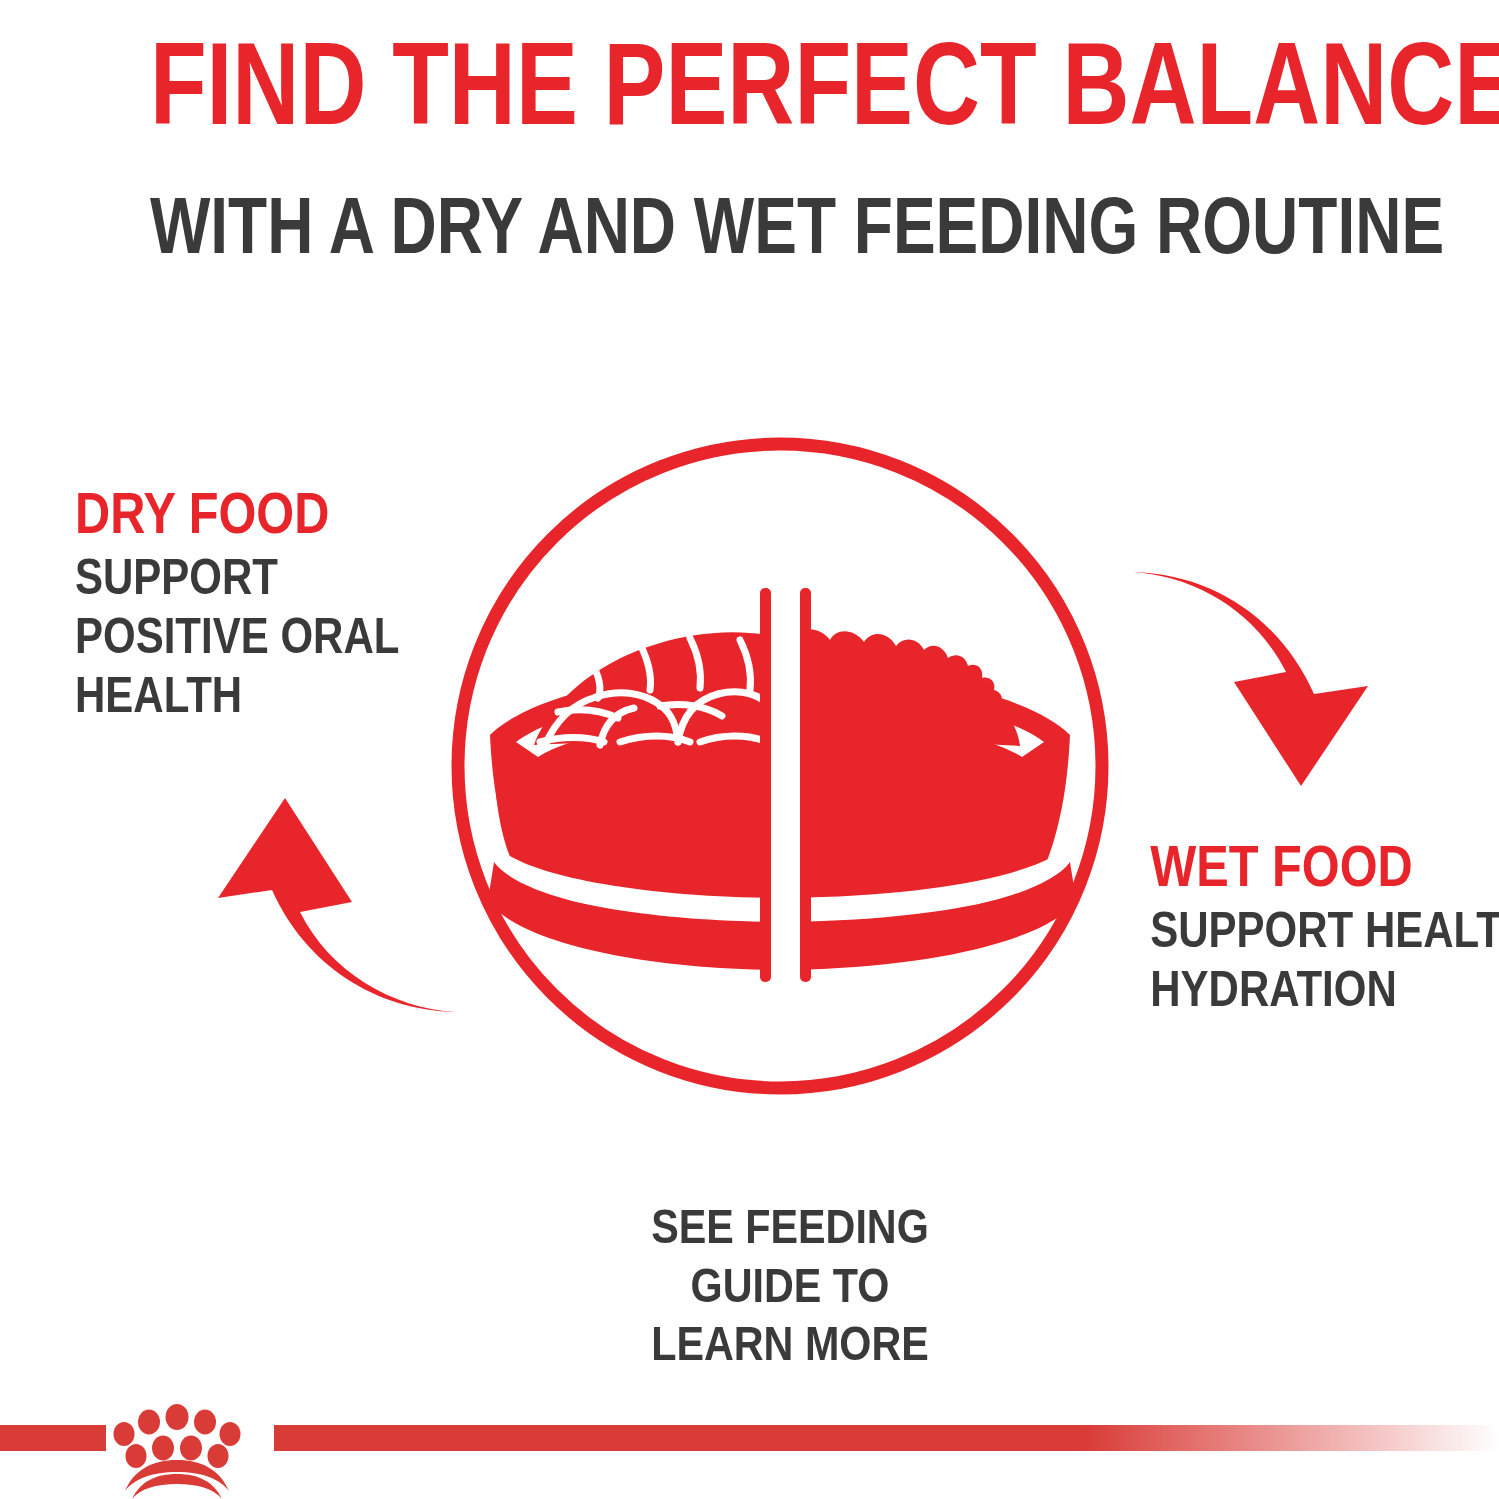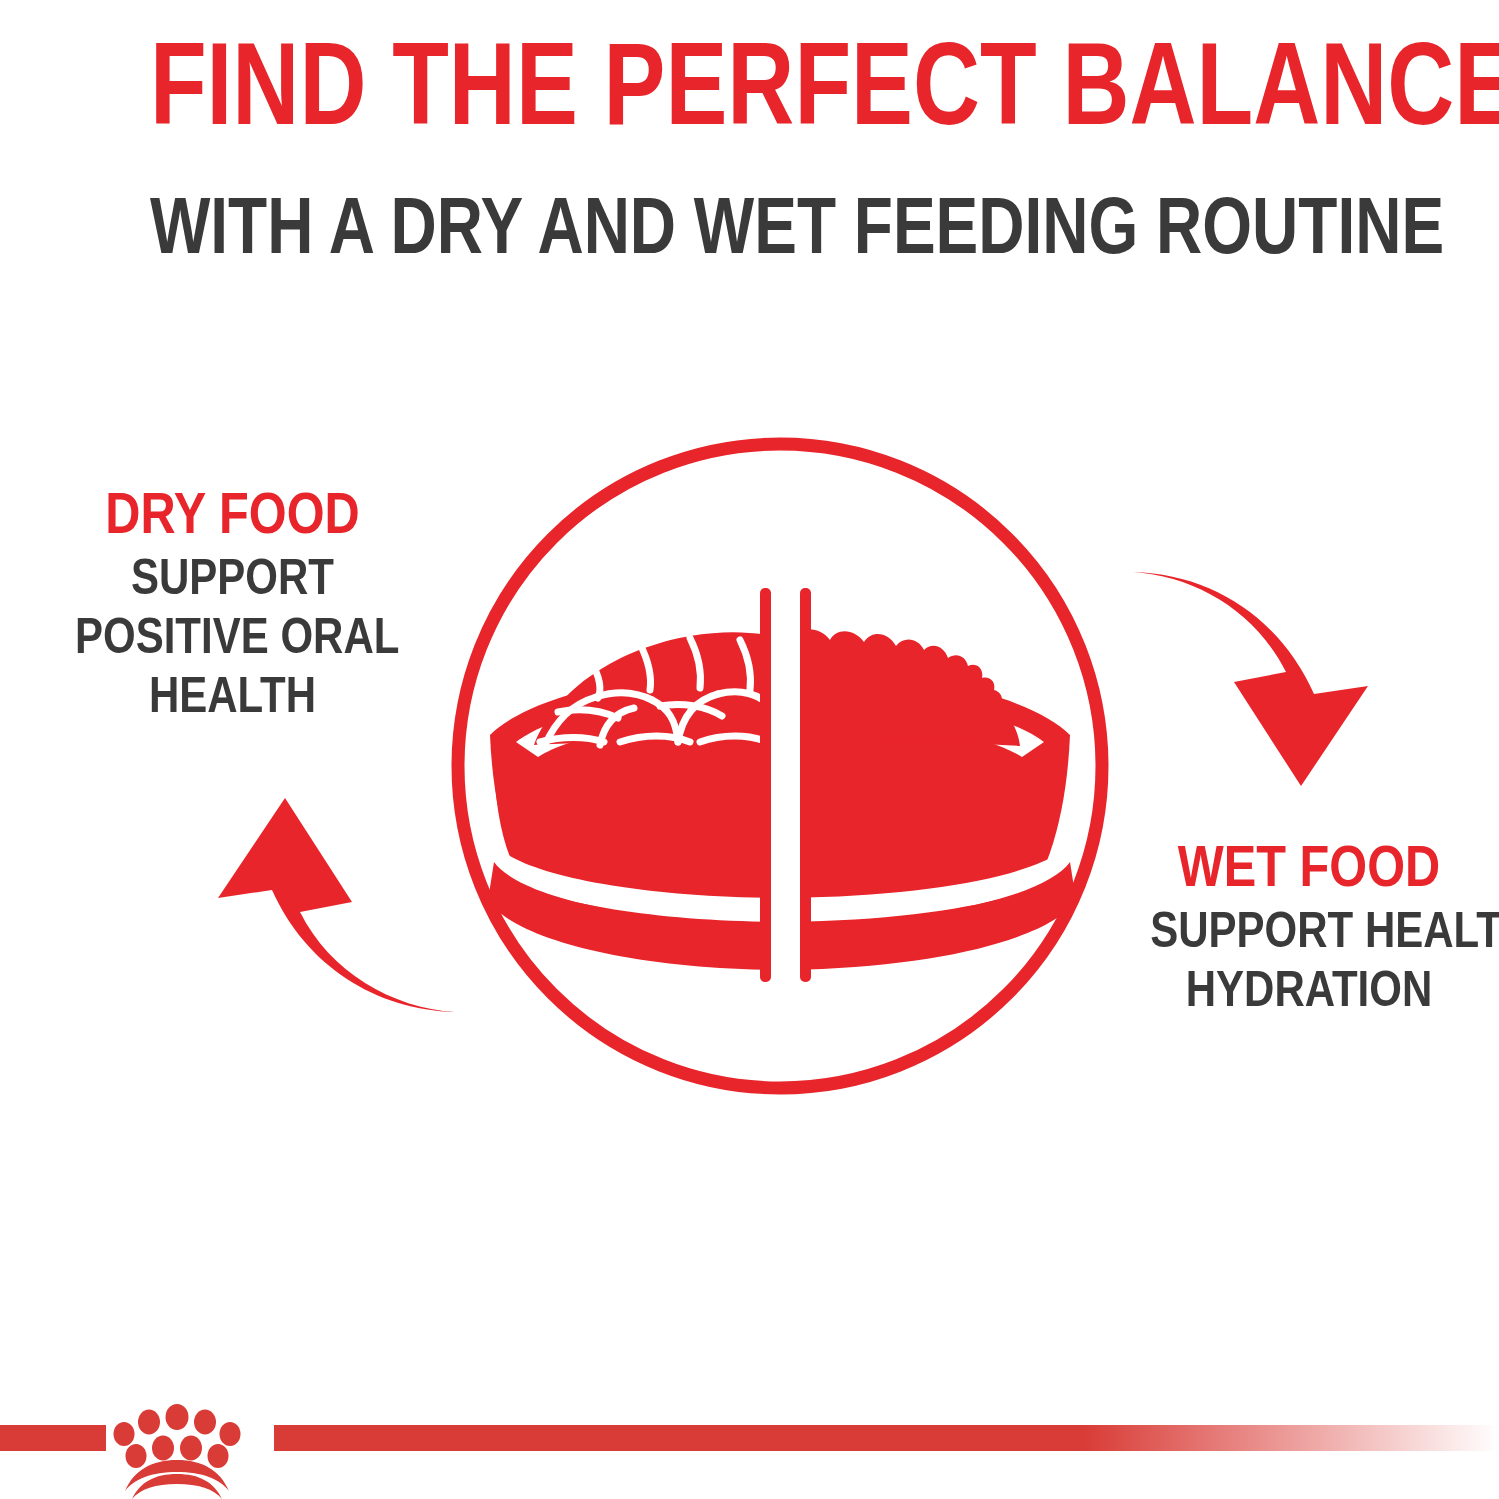--- a/index.html
+++ b/index.html
@@ -48,21 +48,20 @@
     font-size: 80px;
     line-height: 1.0;
     transform: scaleX(0.80);
     transform-origin: 50% 0%;
     white-space: nowrap;
   }
 
   
   .callout {
     position: absolute;
-    text-align: center;
     font-family: "Liberation Sans Narrow", "Liberation Sans", sans-serif;
     font-weight: bold;
     line-height: 1.08;
   }
   .callout .c-title {
     color: #E8252A;
     font-size: 58px;
     display: block;
     transform: scaleX(0.84);
     white-space: nowrap;
@@ -304,20 +303,25 @@
     <span class="c-line">POSITIVE ORAL</span>
     <span class="c-line">HEALTH</span>
   </div>
 
   <div class="callout" id="callout-wet">
     <span class="c-title">WET FOOD</span>
     <span class="c-line">SUPPORT HEALTHY</span>
     <span class="c-line">HYDRATION</span>
   </div>
 
+  <div id="caption">
+    <span>SEE FEEDING</span>
+    <span>GUIDE TO</span>
+    <span>LEARN MORE</span>
+  </div>
 
   <div id="footer">
     <div class="bar" id="bar-left"></div>
     <div class="bar" id="bar-right"></div>
     <svg id="crown" viewBox="0 0 150 101">
       <g fill="#D93B36">
 
         <ellipse cx="20" cy="36" rx="10.5" ry="12"></ellipse>
         <ellipse cx="45" cy="24" rx="11" ry="12.5"></ellipse>
         <ellipse cx="73" cy="19" rx="11.5" ry="13"></ellipse>

